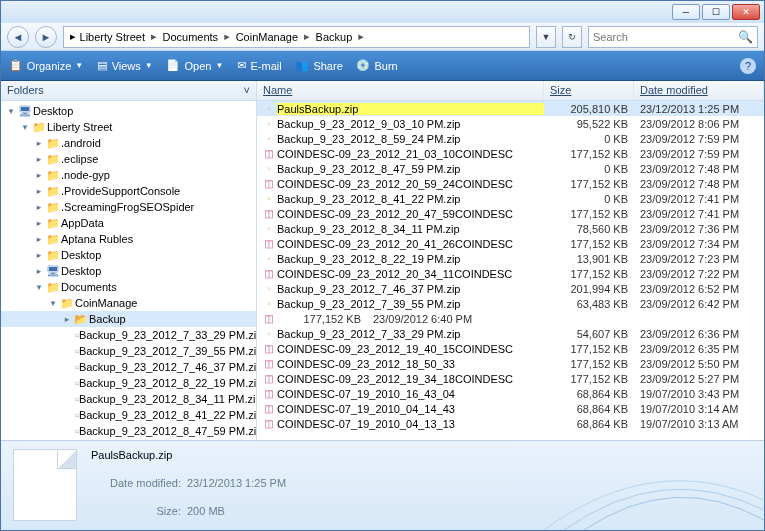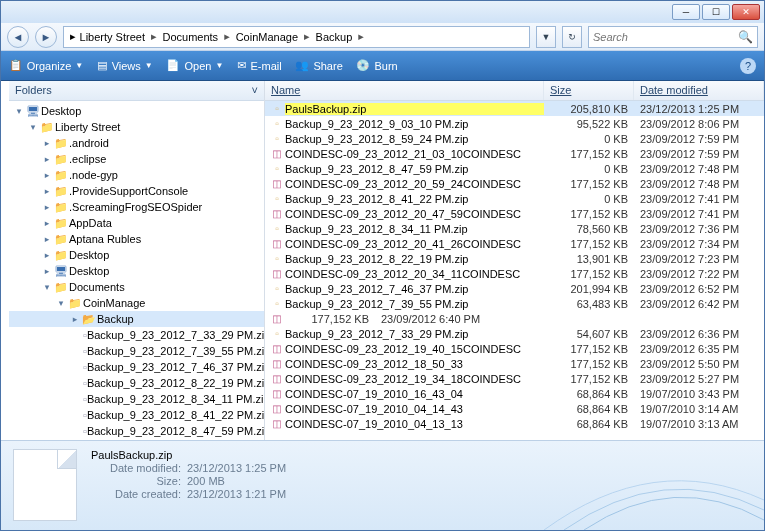--- a/index.html
+++ b/index.html
@@ -8,27 +8,27 @@
 .titlebar { height: 22px; background: linear-gradient(#e7f1fb,#cfe2f7); display: flex; justify-content: flex-end; align-items: center; padding-right: 4px; gap: 2px; }
 .tbtn { width: 28px; height: 16px; border: 1px solid #7a9cc6; border-radius: 2px; background: linear-gradient(#f7fbff,#d9e9fb); font-size: 9px; display: flex; align-items: center; justify-content: center; cursor: pointer; }
 .tbtn.close { background: linear-gradient(#f5a7a0,#d9503f); color:#fff; border-color:#a33; }
 .navrow { height: 28px; background: linear-gradient(#f4f8fd,#e2edf9); display: flex; align-items: center; padding: 0 6px; gap: 6px; border-bottom: 1px solid #c2d4ea; }
 .navbtn { width: 22px; height: 22px; border: 1px solid #9db8d8; border-radius: 11px; background: linear-gradient(#fdfdfe,#e0ecf8); display:flex; align-items:center; justify-content:center; font-size:11px; color:#3a5a85; cursor:pointer; }
 .crumbs { flex: 1; height: 22px; border: 1px solid #9db8d8; background: #fff; display: flex; align-items: center; padding: 0 4px; font-size: 11px; }
 .crumbs .sep { color:#555; padding:0 4px; }
 .crumbs .seg { padding:0 2px; cursor:pointer; }
 .dropdownbtn { width: 20px; height:22px; border:1px solid #9db8d8; background:linear-gradient(#fff,#e6eef8); display:flex; align-items:center; justify-content:center; font-size:9px; color:#345; cursor:pointer; }
 .searchbox { width: 170px; height:22px; border:1px solid #9db8d8; background:#fff; display:flex; align-items:center; padding:0 4px; }
-.searchbox input { border:none; outline:none; flex:1; font-size:11px; color:#888; font-style:italic; }
+.searchbox input { border:none; outline:none; flex:1; font-size:11px; color:#888; }
 .searchbox .sicon { font-size:12px; color:#3a5a85; }
 .toolbar { height: 30px; background: linear-gradient(#4a90d9,#2f6db3); display: flex; align-items: center; padding: 0 8px; gap: 14px; color:#fff; font-size:11px; border-bottom:1px solid #1f4e85; position:relative; }
 .titem { display:flex; align-items:center; gap:4px; cursor:pointer; }
 .titem .caret { font-size:8px; }
 .helpbtn { position:absolute; right:8px; width:16px; height:16px; border-radius:8px; background:#bcd8f6; color:#1b4d86; font-size:11px; display:flex; align-items:center; justify-content:center; cursor:pointer; }
-.body { flex:1; display:flex; min-height:0;padding-left:8px; }
+.body { flex:1; display:flex; min-height:0; }
 .folders { width: 256px; border-right:1px solid #d6dee8; display:flex; flex-direction:column; }
 .folders-hd { height:20px; background:linear-gradient(#f2f7fd,#e2ecf7); border-bottom:1px solid #cfdcea; font-size:11px; color:#2a4a70; padding:3px 6px; display:flex; justify-content:space-between; }
 .tree { flex:1; overflow:auto; font-size:11px; padding:2px 0; }
 .tree-row { display:flex; align-items:center; height:16px; white-space:nowrap; cursor:pointer; }
 .twisty { width:12px; text-align:center; color:#5a7aa0; font-size:9px; }
 .ticon { width:16px; height:14px; display:flex; align-items:center; justify-content:center; font-size:11px; }
 .folder-closed { color:#e4b04a; }
 .desktop-icon { color:#3a6fb0; }
 .file-icon { color:#aab; }
 .listpane { flex:1; display:flex; flex-direction:column; min-width:0; }
@@ -46,21 +46,21 @@
 .row .rsize { width:90px; text-align:right; padding-right:6px; color:#333; }
 .row .rdate { width:130px; padding-left:6px; color:#333; }
 .zipicon { color:#c05a8a; font-size:10px; }
 .zipplain { color:#d8b36a; font-size:10px; }
 .details { height:90px; background:linear-gradient(#eaf3fc,#d7e8f8); border-top:1px solid #bcd0e6; display:flex; align-items:flex-start; padding:8px 12px; gap:14px; position:relative; overflow:hidden; }
 .thumb { width:64px; height:72px; background:#fff; border:1px solid #c8d4e2; position:relative; }
 .thumb::after { content:""; position:absolute; top:0; right:0; width:18px; height:18px; background:linear-gradient(135deg,#fff 50%,#d6e1ee 50%); border-left:1px solid #c8d4e2; border-bottom:1px solid #c8d4e2; }
 .dmeta { font-size:11px; color:#2a4a70; }
 .dmeta .fname { color:#000; }
 .dmeta .ftype { color:#444; }
-.dmeta .kv { color:#6a7d92; margin-top:1px; }
+.dmeta .kv { color:#6a7d92; margin-top:16px; }
 .dmeta .kv b { color:#6a7d92; font-weight:normal; display:inline-block; width:90px; text-align:right; margin-right:6px; }
 .swoosh { position:absolute; right:0; bottom:0; width:220px; height:90px; pointer-events:none; opacity:.6; }
 </style>
 </head>
 <body>
 <div class="window">
 
 <div class="titlebar">
   <div class="tbtn">─</div>
   <div class="tbtn">☐</div>

